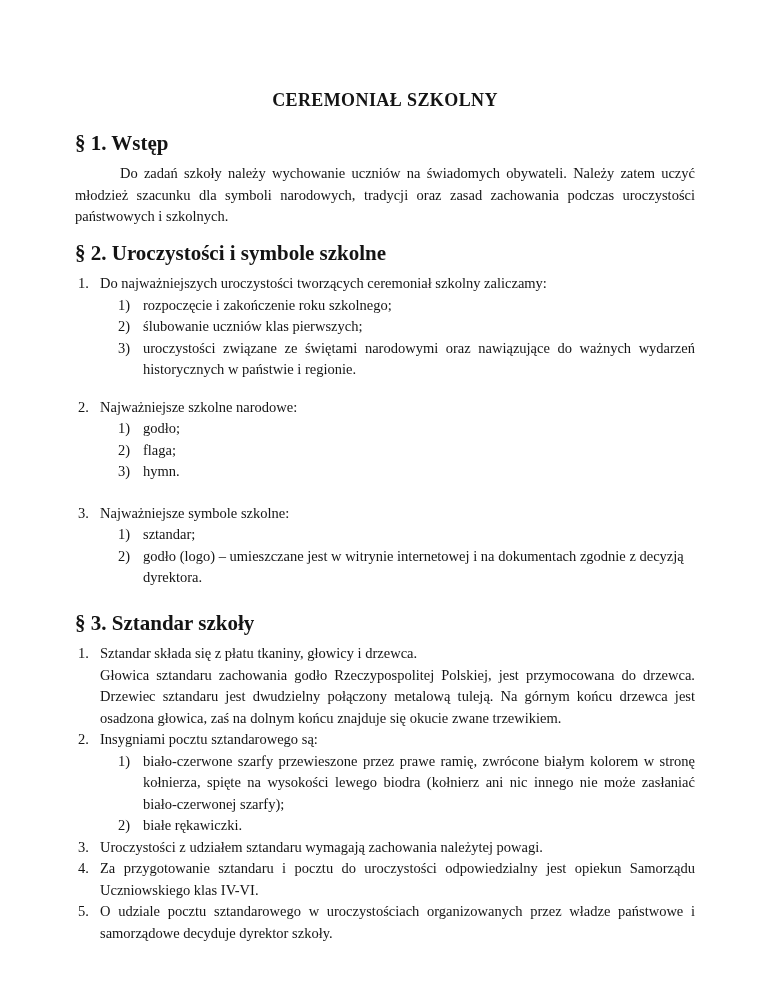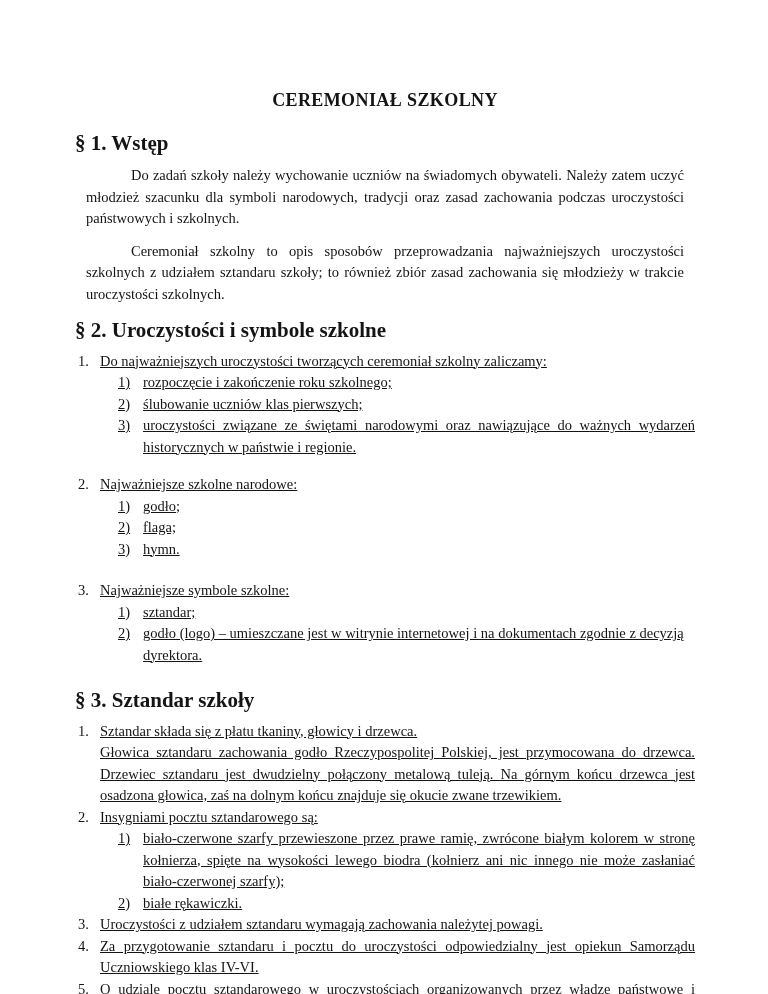--- a/index.html
+++ b/index.html
@@ -23,45 +23,44 @@
     letter-spacing: 0.4px;
     margin: 0 0 21px 0;
   }
   .h2 {
     font-weight: 700;
     font-size: 21px;
     margin: 15px 0 9px 0;
   }
   .h2.big-gap { margin-top: 24px; }
   .para {
-    margin: 11px;
+    margin: 0;
     text-indent: 45px;
     text-align: justify;
   }
   .li1 { display: flex; margin-left: 3px; }
   .li1.gap16 { margin-top: 16px; }
   .li1.gap20 { margin-top: 20px; }
   .n1 { flex: 0 0 22px; }
-  .b1 { flex: 1; min-width: 0; text-decoration: underline; }
+  .b1 { flex: 1; min-width: 0; }
   .li2 { display: flex; margin-left: 18px; }
   .n2 { flex: 0 0 25px; }
   .b2 { flex: 1; min-width: 0; }
   .just { text-align: justify; }
 </style>
 </head>
 <body>
 
 <div class="page">
 
   <div class="title">CEREMONIAŁ SZKOLNY</div>
 
   <div class="section">
     <div class="h2">§ 1. Wstęp</div>
     <p class="para">Do zadań szkoły należy wychowanie uczniów na świadomych obywateli. Należy zatem uczyć młodzież szacunku dla symboli narodowych, tradycji oraz zasad zachowania podczas uroczystości państwowych i szkolnych.</p>
-    <p class="para">Ceremoniał szkolny to opis sposobów przeprowadzania najważniejszych uroczystości szkolnych z udziałem sztandaru szkoły; to również zbiór zasad zachowania się młodzieży w trakcie uroczystości szkolnych.</p>
   </div>
 
   <div class="section">
     <div class="h2">§ 2. Uroczystości i symbole szkolne</div>
 
     <div class="li1">
       <span class="n1">1.</span>
       <div class="b1">
         <div>Do najważniejszych uroczystości tworzących ceremoniał szkolny zaliczamy:</div>
         <div class="li2">

